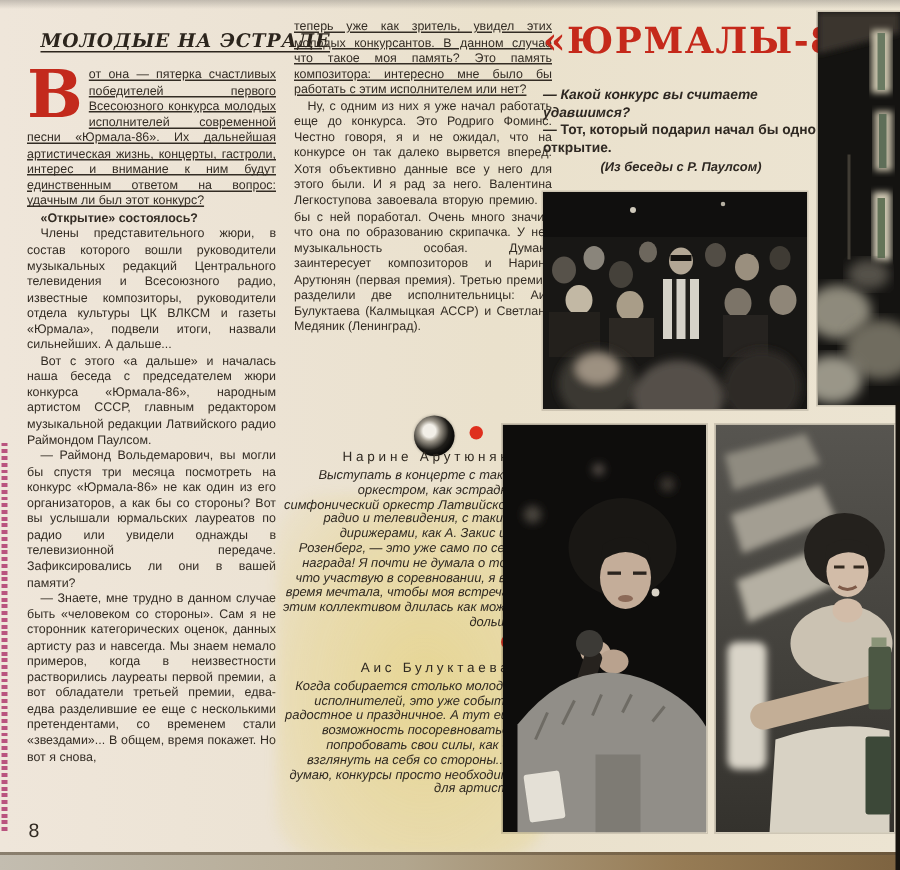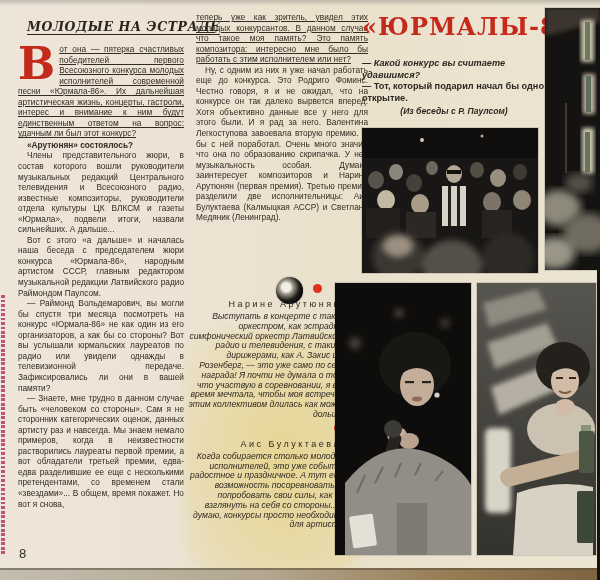--- a/index.html
+++ b/index.html
@@ -63,21 +63,21 @@
 </style>
 </head>
 <body>
 
 <div class="page">
 
   <div class="rubric">МОЛОДЫЕ НА ЭСТРАДЕ</div>
 
   <div class="colL">
     <p class="noindent"><span class="dropcap">В</span><span>от она — пятерка счастливых победителей первого Всесоюзного конкурса молодых исполнителей современной песни «Юрмала-86». Их дальнейшая артистическая жизнь, концерты, гастроли, интерес и внимание к ним будут единственным ответом на вопрос: удачным ли был этот конкурс?</span></p>
-    <p class="subhead">«Арутюнян» состоялось?</p>
+    <p class="subhead">«Открытие» состоялось?</p>
     <p>Члены представительного жюри, в состав которого вошли руководители музыкальных редакций Центрального телевидения и Всесоюзного радио, известные композиторы, руководители отдела культуры ЦК ВЛКСМ и газеты «Юрмала», подвели итоги, назвали сильнейших. А дальше...</p>
     <p>Вот с этого «а дальше» и началась наша беседа с председателем жюри конкурса «Юрмала-86», народным артистом СССР, главным редактором музыкальной редакции Латвийского радио Раймондом Паулсом.</p>
     <p>— Раймонд Вольдемарович, вы могли бы спустя три месяца посмотреть на конкурс «Юрмала-86» не как один из его организаторов, а как бы со стороны? Вот вы услышали юрмальских лауреатов по радио или увидели однажды в телевизионной передаче. Зафиксировались ли они в вашей памяти?</p>
     <p>— Знаете, мне трудно в данном случае быть «человеком со стороны». Сам я не сторонник категорических оценок, данных артисту раз и навсегда. Мы знаем немало примеров, когда в неизвестности растворились лауреаты первой премии, а вот обладатели третьей премии, едва-едва разделившие ее еще с несколькими претендентами, со временем стали «звездами»... В общем, время покажет. Но вот я снова,</p>
   </div>
 
   <div class="colM">
     <p class="noindent">теперь уже как зритель, увидел этих молодых конкурсантов. В данном случае что такое моя память? Это память композитора: интересно мне было бы работать с этим исполнителем или нет?</p>
     <p>Ну, с одним из них я уже начал работать еще до конкурса. Это Родриго Фоминс. Честно говоря, я и не ожидал, что на конкурсе он так далеко вырвется вперед. Хотя объективно данные все у него для этого были. И я рад за него. Валентина Легкоступова завоевала вторую премию. Я бы с ней поработал. Очень много значит, что она по образованию скрипачка. У нее музыкальность особая. Думаю, заинтересует композиторов и Нарине Арутюнян (первая премия). Третью премию разделили две исполнительницы: Аис Булуктаева (Калмыцкая АССР) и Светлана Медяник (Ленинград).</p>
   </div>

